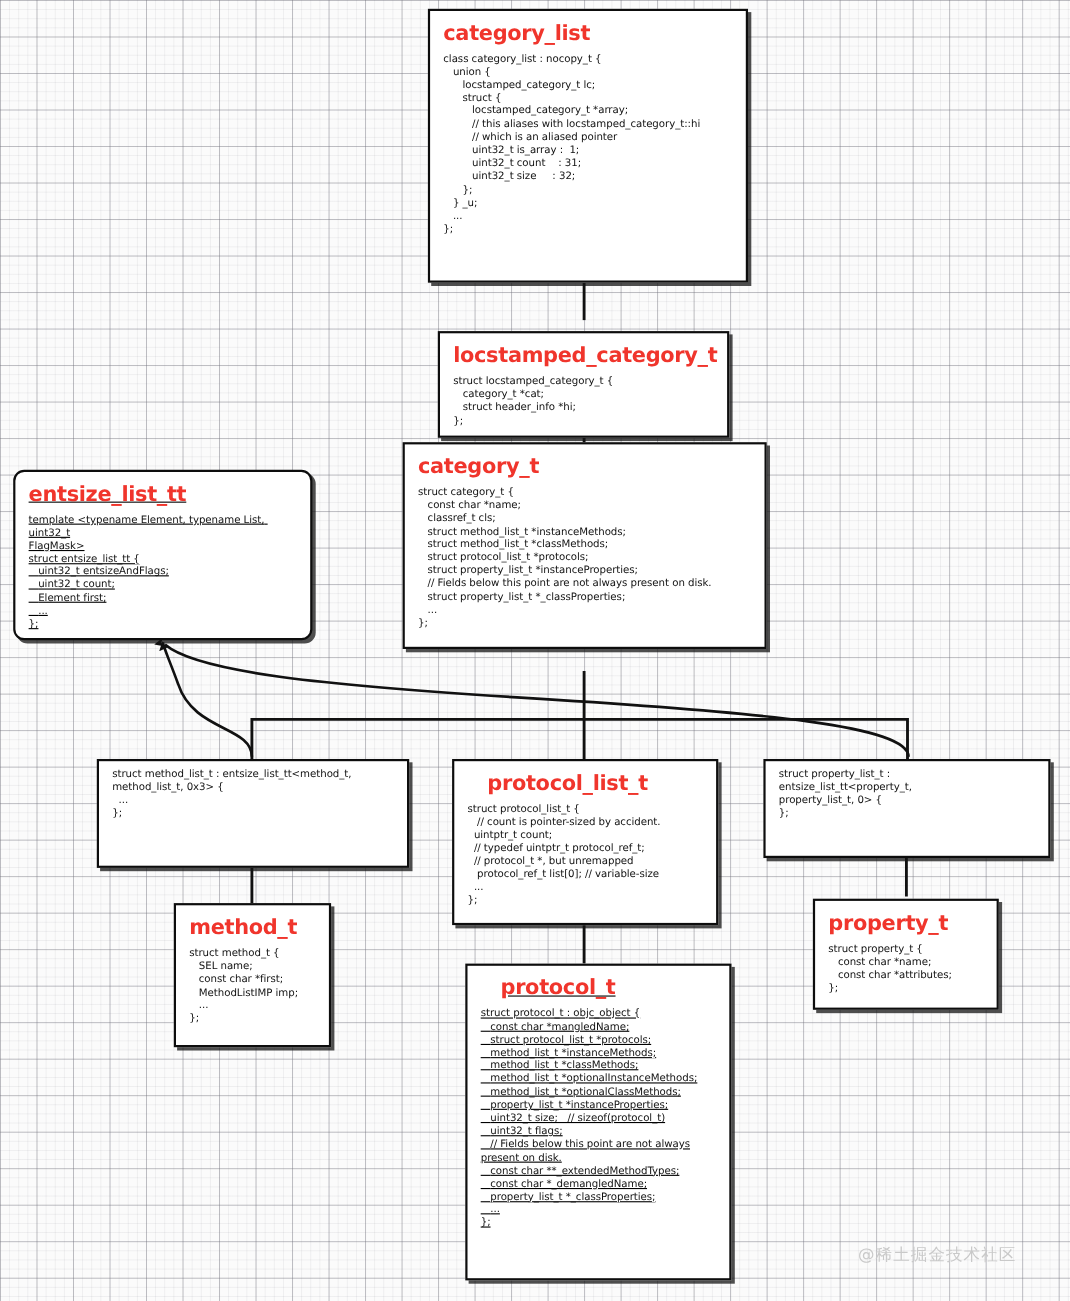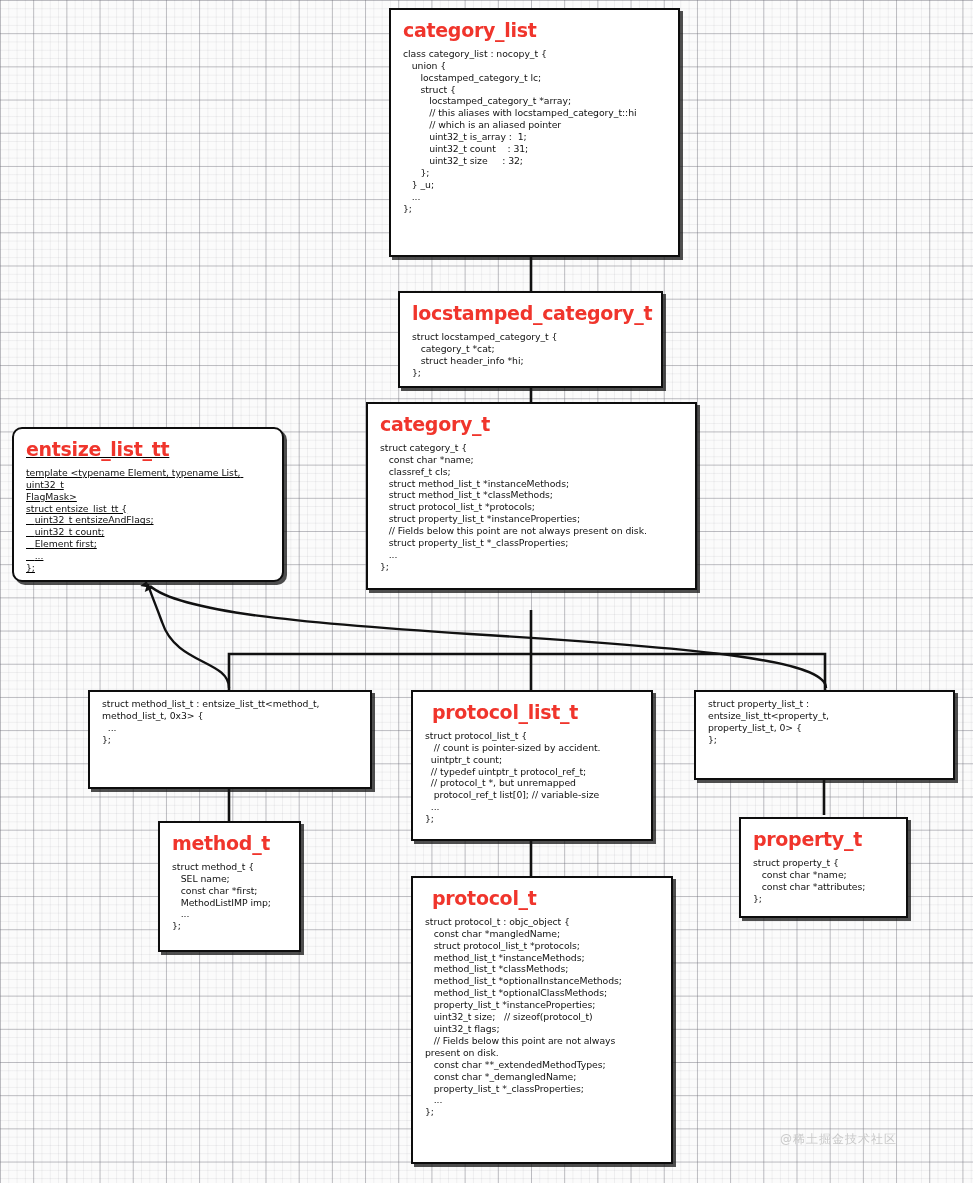--- a/index.html
+++ b/index.html
@@ -61,40 +61,40 @@
     font-size: 9.3px;
     line-height: 11.9px;
     white-space: pre-wrap;
     letter-spacing: -0.05px;
     margin-left: 2px;
   }
   .watermark {
     position: absolute;
     color: #c9c9c9;
     font-family: "DejaVu Sans", sans-serif;
-    font-size: 12px;
+    font-size: 15px;
     letter-spacing: 1px;
     z-index: 2;
     white-space: nowrap;
   }
 
   
   #n-category-list      { left: 389px;  top: 8px;   width: 291px; height: 249px; }
-  #n-locstamped         { left: 398px;  top: 291px; width: 265px; height: 97px;  }
+  #n-locstamped         { left: 398px;  top: 301px; width: 265px; height: 97px;  }
   #n-category-t         { left: 366px;  top: 402px; width: 331px; height: 188px; }
   #n-entsize            { left: 12px;   top: 427px; width: 272px; height: 155px; text-decoration: underline; }
   #n-method-list        { left: 88px;   top: 690px; width: 284px; height: 99px;  }
   #n-protocol-list      { left: 411px;  top: 690px; width: 242px; height: 151px; }
   #n-property-list      { left: 694px;  top: 690px; width: 261px; height: 90px;  }
   #n-method-t           { left: 158px;  top: 821px; width: 143px; height: 131px; }
   #n-property-t         { left: 739px;  top: 817px; width: 169px; height: 101px; }
-  #n-protocol-t         { left: 411px;  top: 876px; width: 262px; height: 288px; }
+  #n-protocol-t         { left: 423px;  top: 876px; width: 242px; height: 288px; text-decoration: underline; }
 
   #n-protocol-list .node-title,
-  #n-protocol-t .node-title { margin-left: 9px; }
+  #n-protocol-t .node-title { margin-left: 20px; }
 </style>
 </head>
 <body>
 
 <div id="canvas">
 
   <svg id="edges" viewBox="0 0 973 1183">
     <defs>
       <marker id="arrowUp" markerWidth="10" markerHeight="10" refX="5" refY="8" orient="auto" markerUnits="userSpaceOnUse">
         <path d="M1,9 L5,0 L9,9 L5,6.6 Z" fill="#111111"></path>

